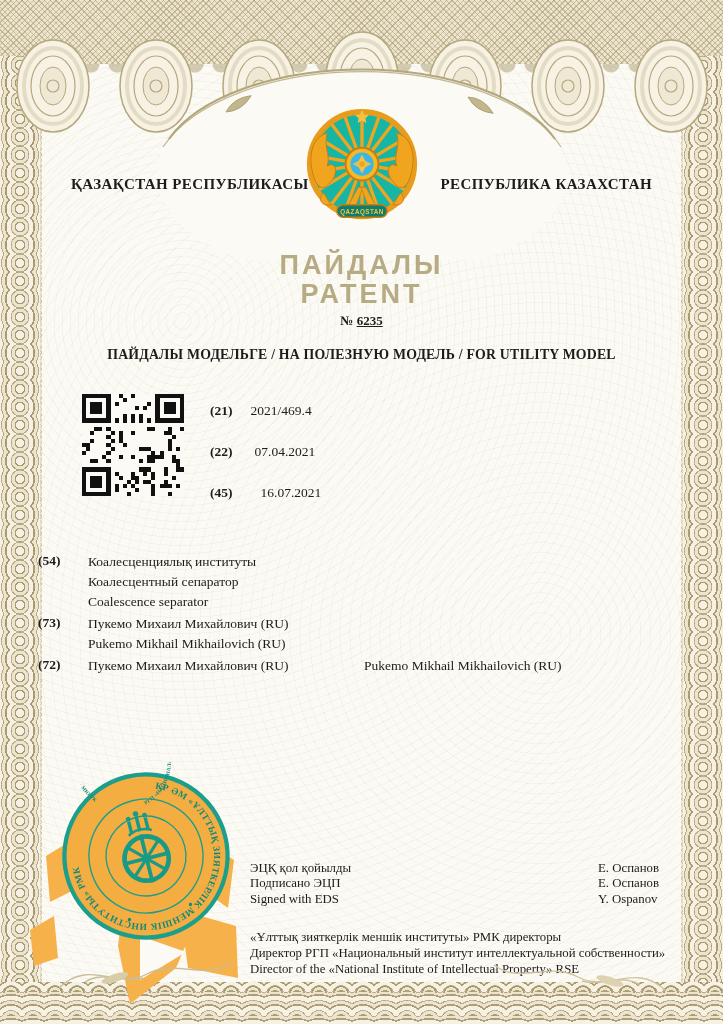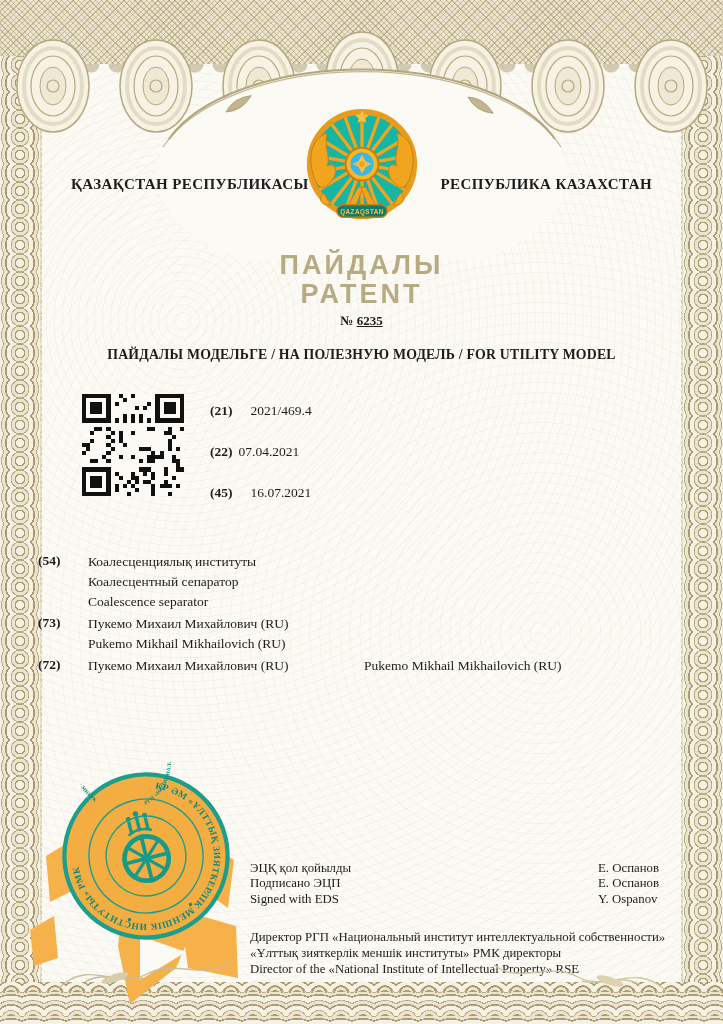--- a/index.html
+++ b/index.html
@@ -290,25 +290,25 @@
       </g>
     </g>
   </svg>
 
   <div class="abs" style="left:210px;top:401px">
     <span class="fcode">(21)</span>
     <span class="fval" style="margin-left:14px">2021/469.4</span>
   </div>
   <div class="abs" style="left:210px;top:442px">
     <span class="fcode">(22)</span>
-    <span class="fval" style="margin-left:2px">07.04.2021</span>
+    <span class="fval" style="margin-left:18px">07.04.2021</span>
   </div>
   <div class="abs" style="left:210px;top:483px">
     <span class="fcode">(45)</span>
-    <span class="fval" style="margin-left:14px">16.07.2021</span>
+    <span class="fval" style="margin-left:24px">16.07.2021</span>
   </div>
 
   <div class="abs fcode" style="left:38px;top:553px">(54)</div>
   <div class="abs blines" style="left:88px;top:552px">
     <div>Коалесценциялық институты</div>
     <div>Коалесцентный сепаратор</div>
     <div>Coalescence separator</div>
   </div>
 
   <div class="abs fcode" style="left:38px;top:615px">(73)</div>
@@ -375,22 +375,22 @@
     <div>Подписано ЭЦП</div>
     <div>Signed with EDS</div>
   </div>
   <div class="abs sig" style="left:598px;top:861px">
     <div>Е. Оспанов</div>
     <div>Е. Оспанов</div>
     <div>Y. Ospanov</div>
   </div>
 
   <div class="abs dir" style="left:250px;top:929px;width:430px">
+    <div>«Ұлттық зияткерлік меншік институты» РМК директоры</div>
     <div>Директор РГП «Национальный институт интеллектуальной собственности»</div>
-    <div>«Ұлттық зияткерлік меншік институты» РМК директоры</div>
     <div>Director of the «National Institute of Intellectual Property» RSE</div>
   </div>
 
   <svg class="abs" style="left:55px;top:952px" width="180" height="42" viewBox="0 0 180 42">
     <g stroke="#c9bd97" fill="none" stroke-width="1.4">
       <path d="M4,36 C34,6 62,38 92,22 C122,6 150,30 176,10"></path>
       <path d="M30,30 C48,18 70,32 88,26"></path>
     </g>
     <ellipse cx="60" cy="26" rx="14" ry="4" fill="#d8cda9" transform="rotate(-18 60 26)"></ellipse>
   </svg>

